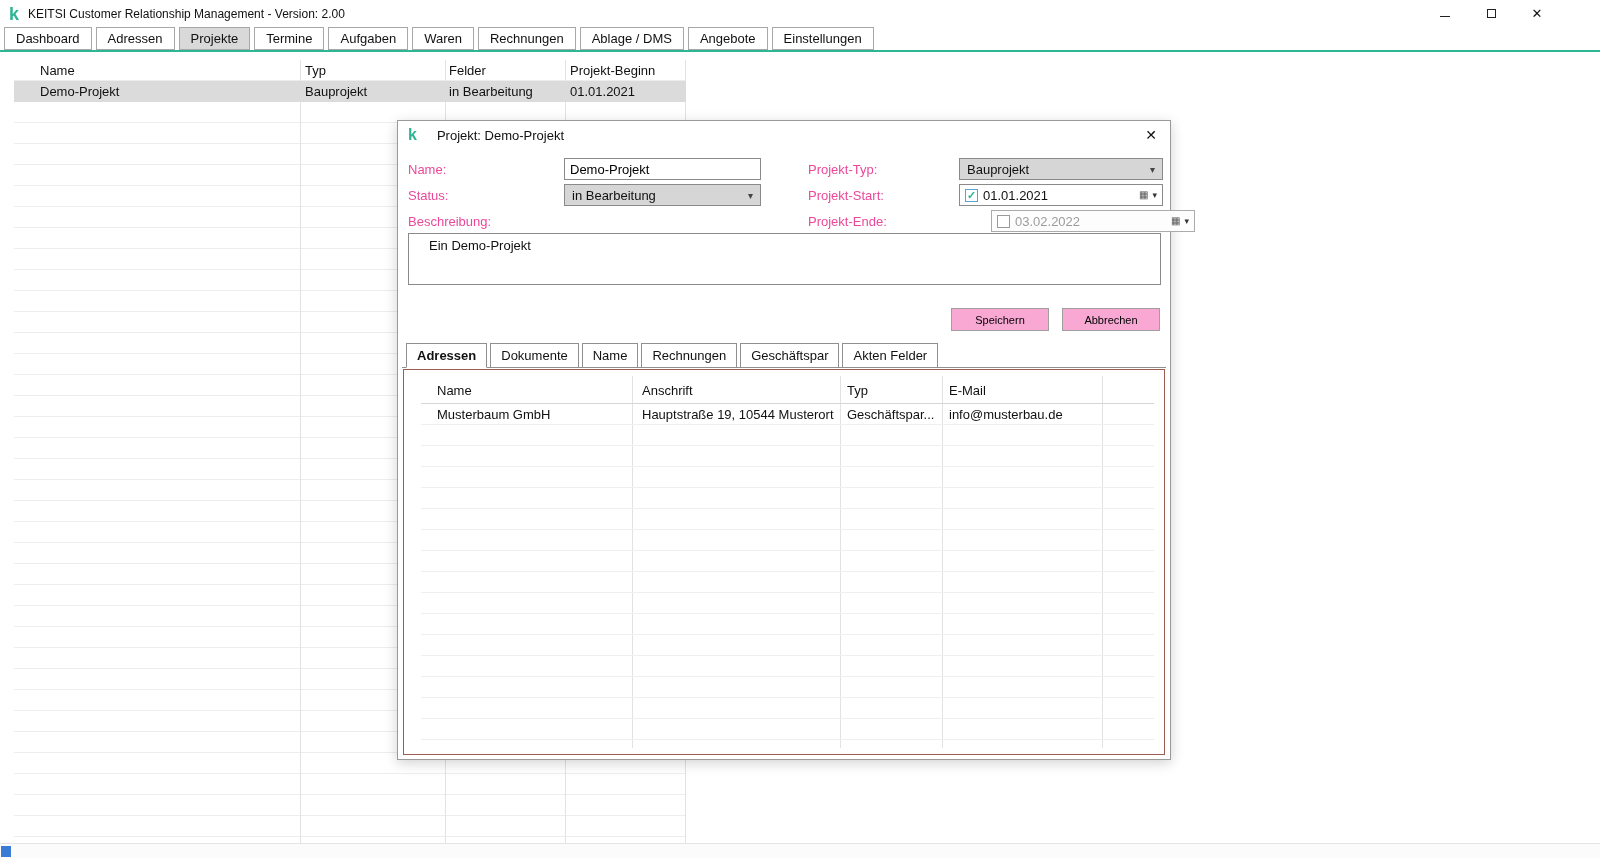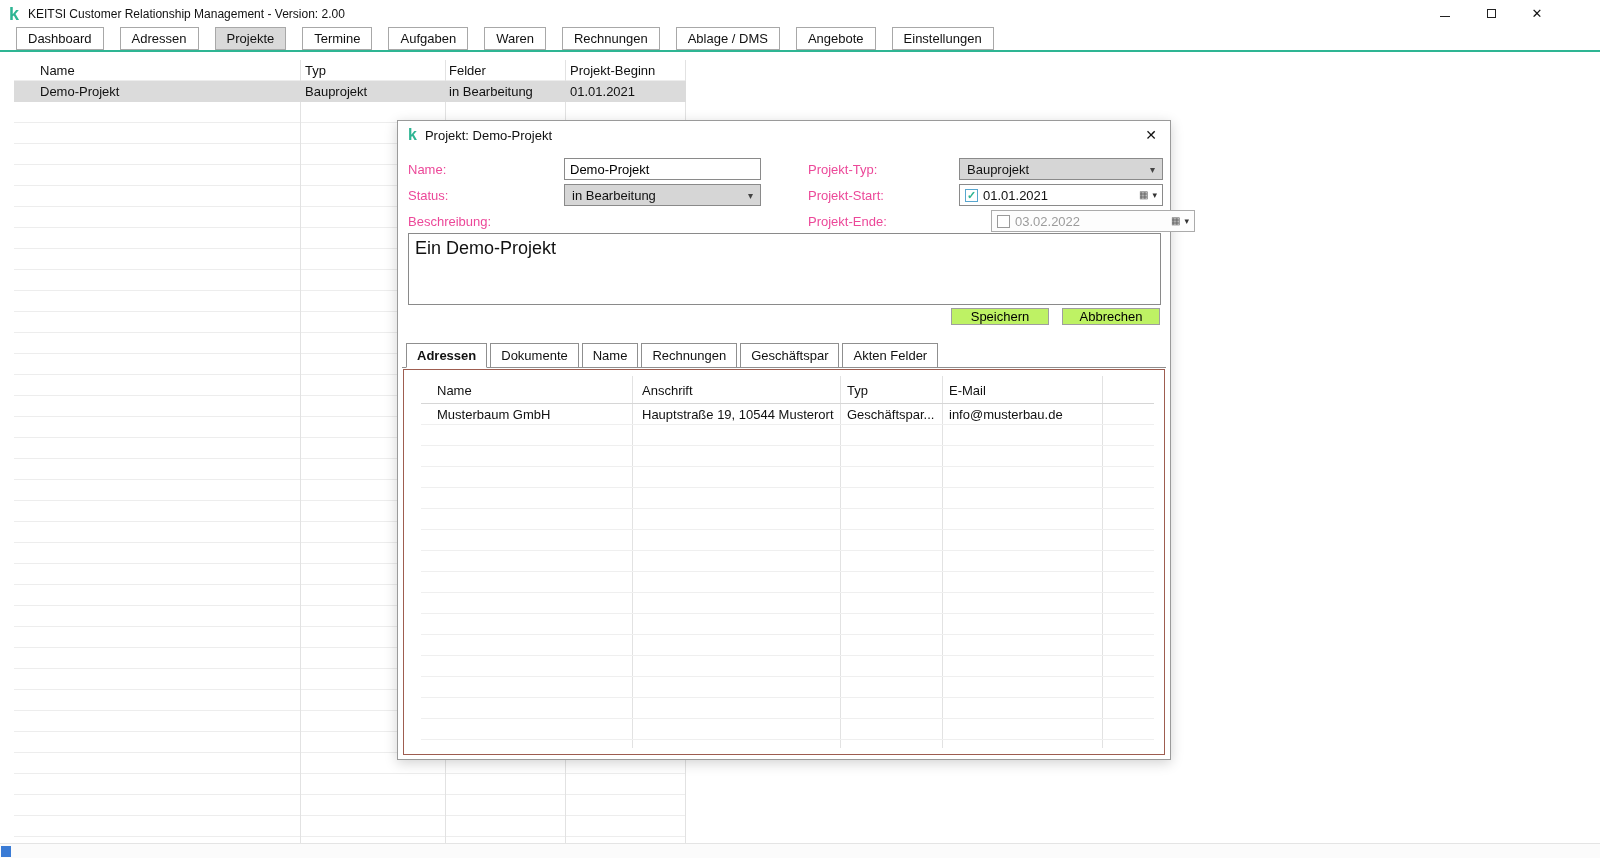--- a/index.html
+++ b/index.html
@@ -11,21 +11,21 @@
   .titlebar{display:flex;align-items:center;height:27px;padding-left:9px;background:#fff}
   .app-logo{color:#2eb593;font-weight:700;font-size:18px;line-height:1}
   .window-title{font-size:12px;margin-left:9px;color:#111}
   .wincontrols{margin-left:auto;margin-right:40px;display:flex;height:100%}
   .winbtn{width:46px;display:flex;align-items:center;justify-content:center;cursor:pointer}
   .glyph-min{display:block;width:10px;border-top:1px solid #222;margin-top:6px}
   .glyph-max{display:block;width:9px;height:9px;border:1px solid #222}
   .glyph-close{font-size:13px;color:#111;line-height:1}
 
   
-  .navbar{display:flex;align-items:flex-start;height:23px;padding-left:16px;gap:16px}
+  .navbar{display:flex;align-items:flex-start;height:23px;padding-left:4px;gap:4px}
   .nav-tab{border:1px solid #a8a8a8;background:#fff;font-size:13px;padding:3px 11px;
            cursor:pointer;white-space:nowrap}
   .nav-tab.selected{background:#d9d9d9}
   .accent-line{height:2px;background:#2eb593}
 
   
   .main-grid{position:absolute;left:14px;top:60px;width:672px;height:783px;
      background:repeating-linear-gradient(to bottom,transparent 0,transparent 20px,#ededed 20px,#ededed 21px)}
   .vline{position:absolute;top:0;bottom:0;width:1px;background:#e2e2e2}
   .grid-header-cell{position:absolute;top:3px;font-size:13px;color:#111;white-space:nowrap;cursor:pointer}
@@ -35,42 +35,42 @@
 
   
   .bottombar{position:absolute;left:0;right:0;bottom:0;height:15px;background:#fbfbfb;border-top:1px solid #e4e4e4}
   .scroll-thumb{position:absolute;left:1px;top:2px;width:10px;height:11px;background:#3a7bd5;cursor:pointer}
 
   
   .dialog{position:absolute;left:397px;top:120px;width:774px;height:640px;background:#fff;
           border:1px solid #9a9a9a;box-shadow:0 3px 12px rgba(0,0,0,.18)}
   .dlg-titlebar{display:flex;align-items:center;height:28px;padding:0 10px}
   .dlg-logo{color:#2eb593;font-weight:700;font-size:16px;line-height:1}
-  .dlg-title{font-size:13px;margin-left:8px}
+  .dlg-title{font-size:13px;margin-left:20px}
   .dlg-close{margin-left:auto;font-size:14px;cursor:pointer;padding:0 3px;line-height:1}
 
   .lbl{position:absolute;font-size:13px;color:#ec4899;white-space:nowrap}
   .txt-input{position:absolute;height:22px;border:1px solid #8a8a8a;font-size:13px;padding:0 5px;
              font-family:inherit;background:#fff}
   .combo{position:absolute;height:22px;background:#d6d6d6;border:1px solid #8a8a8a;display:flex;
          align-items:center;font-size:13px;padding:0 7px;cursor:pointer}
   .combo .chev{margin-left:auto;font-size:10px;color:#444}
   .datefield{position:absolute;height:22px;background:#fff;border:1px solid #8a8a8a;display:flex;
              align-items:center;font-size:13px;padding:0 5px;gap:5px;cursor:pointer}
   .datefield.disabled{color:#9c9c9c;background:#fdfdfd;border-color:#ababab}
   .cb{width:13px;height:13px;border:1px solid #9a9a9a;background:#fff;display:flex;align-items:center;
       justify-content:center;flex:none;cursor:pointer}
   .cb.checked{border-color:#58a6cf}
   .cb .mark{color:#2eb593;font-size:11px;font-weight:700;line-height:1}
   .date-icons{margin-left:auto;display:flex;align-items:center;gap:4px;color:#555}
   .cal{font-size:10px;line-height:1}
   .chev-sm{font-size:9px;line-height:1;color:#333}
-  .textarea{position:absolute;left:10px;top:112px;width:753px;height:72px;border:1px solid #8a8a8a;
-            font-size:18px;padding:4px 6px;background:#fff;cursor:text}
-  .btn{position:absolute;height:17px;background:#bef264;border:1px solid #9f9f9f;font-size:13px;
+  .textarea{position:absolute;left:10px;top:112px;width:753px;height:52px;border:1px solid #8a8a8a;
+            font-size:13px;padding:4px 20px;background:#fff;cursor:text}
+  .btn{position:absolute;height:23px;background:#f9a8d4;border:1px solid #9f9f9f;font-size:11px;
        font-family:inherit;cursor:pointer}
 
   .dlg-tabs{position:absolute;left:4px;right:4px;top:222px;height:25px;display:flex;align-items:flex-end;
             padding-left:4px;border-bottom:1px solid #8f8f8f}
   .dlg-tab{border:1px solid #8f8f8f;background:#fff;font-size:13px;padding:4px 10px;margin-right:3px;
            margin-bottom:-1px;cursor:pointer;white-space:nowrap}
   .dlg-tab.selected{font-weight:700;border-bottom-color:#fff}
 
   .panel{position:absolute;left:5px;top:248px;width:762px;height:386px;border:1px solid #9e5d50;background:#fff}
   .inner-table{position:absolute;left:17px;top:6px;right:10px;bottom:6px}

